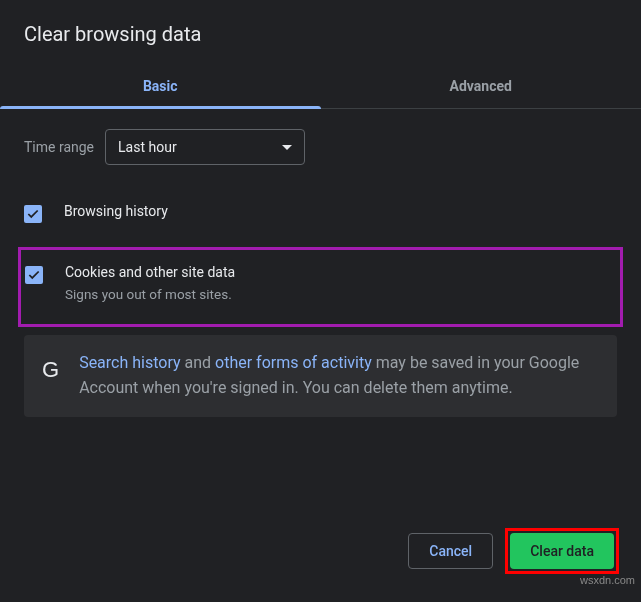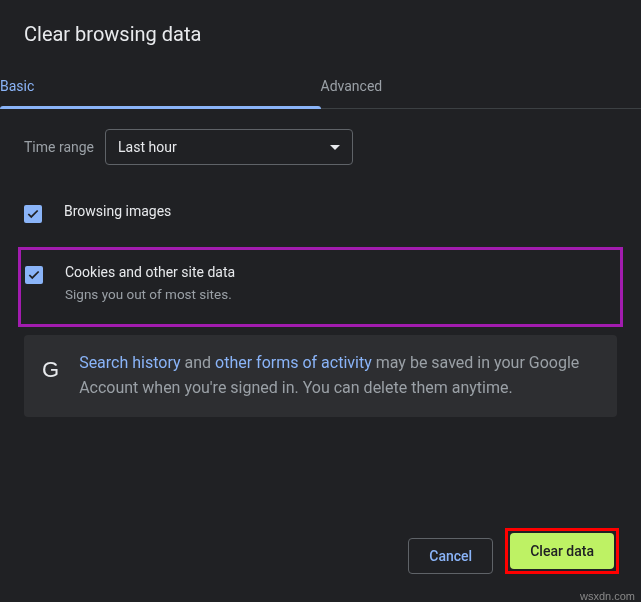--- a/index.html
+++ b/index.html
@@ -17,24 +17,24 @@
     font-weight: 400;
     color: #e8eaed;
     padding: 22px 24px 18px 24px;
   }
   .tabs {
     display: flex;
     border-bottom: 1px solid #3c4043;
   }
   .tab {
     flex: 1;
-    text-align: left;
+    text-align: center;
     padding: 14px 0;
     font-size: 14px;
-    font-weight: 400;
+    font-weight: 700;
     cursor: pointer;
     color: #9aa0a6;
     position: relative;
   }
   .tab.active {
     color: #8ab4f8;
   }
   .tab.active::after {
     content: "";
     position: absolute;
@@ -50,21 +50,21 @@
     display: flex;
     align-items: center;
     gap: 11px;
     margin-bottom: 28px;
   }
   .time-range-label {
     color: #9aa0a6;
     font-size: 14px;
   }
   .select {
-    width: 248px;
+    width: 200px;
     height: 36px;
     border: 1px solid #5f6368;
     border-radius: 4px;
     background: transparent;
     color: #e8eaed;
     font-size: 14px;
     display: flex;
     align-items: center;
     justify-content: space-between;
     padding: 0 12px;
@@ -133,51 +133,51 @@
     color: #9aa0a6;
     line-height: 1.55;
   }
   .info-text .link { color: #8ab4f8; }
   .button-row {
     position: absolute;
     right: 22px;
     bottom: 28px;
     display: flex;
     gap: 12px;
-    align-items: flex-end;
+    align-items: center;
   }
   .btn {
     height: 36px;
     border-radius: 4px;
     font-size: 14px;
     font-weight: 500;
     padding: 0 20px;
     display: flex;
     align-items: center;
     justify-content: center;
     cursor: pointer;
   }
   .btn-cancel {
     border: 1px solid #5f6368;
     color: #8ab4f8;
     background: transparent;
   }
   .btn-primary {
-    background: #bef264;
+    background: #22c55e;
     color: #202124;
     border: none;
   }
   .primary-highlight {
     border: 3px solid #ff0000;
     padding: 2px;
   }
   .watermark {
     position: absolute;
     right: 6px;
-    bottom: 0;
+    bottom: 16px;
     font-size: 11px;
     color: #888;
     font-family: Arial, sans-serif;
   }
 </style>
 </head>
 <body>
 
 <div class="dialog-title">Clear browsing data</div>
 
@@ -196,21 +196,21 @@
     </div>
   </div>
 
   <div class="check-row">
     <div class="checkbox">
       <svg viewBox="0 0 24 24">
           <path fill="none" stroke="#202124" stroke-width="3" d="M4 12l5 5L20 6"></path>
         </svg>
     </div>
     <div class="check-texts">
-      <div class="check-title">Browsing images</div>
+      <div class="check-title">Browsing history</div>
     </div>
   </div>
 
   <div class="highlight-box">
     <div class="check-row">
       <div class="checkbox">
         <svg viewBox="0 0 24 24">
             <path fill="none" stroke="#202124" stroke-width="3" d="M4 12l5 5L20 6"></path>
           </svg>
       </div>

